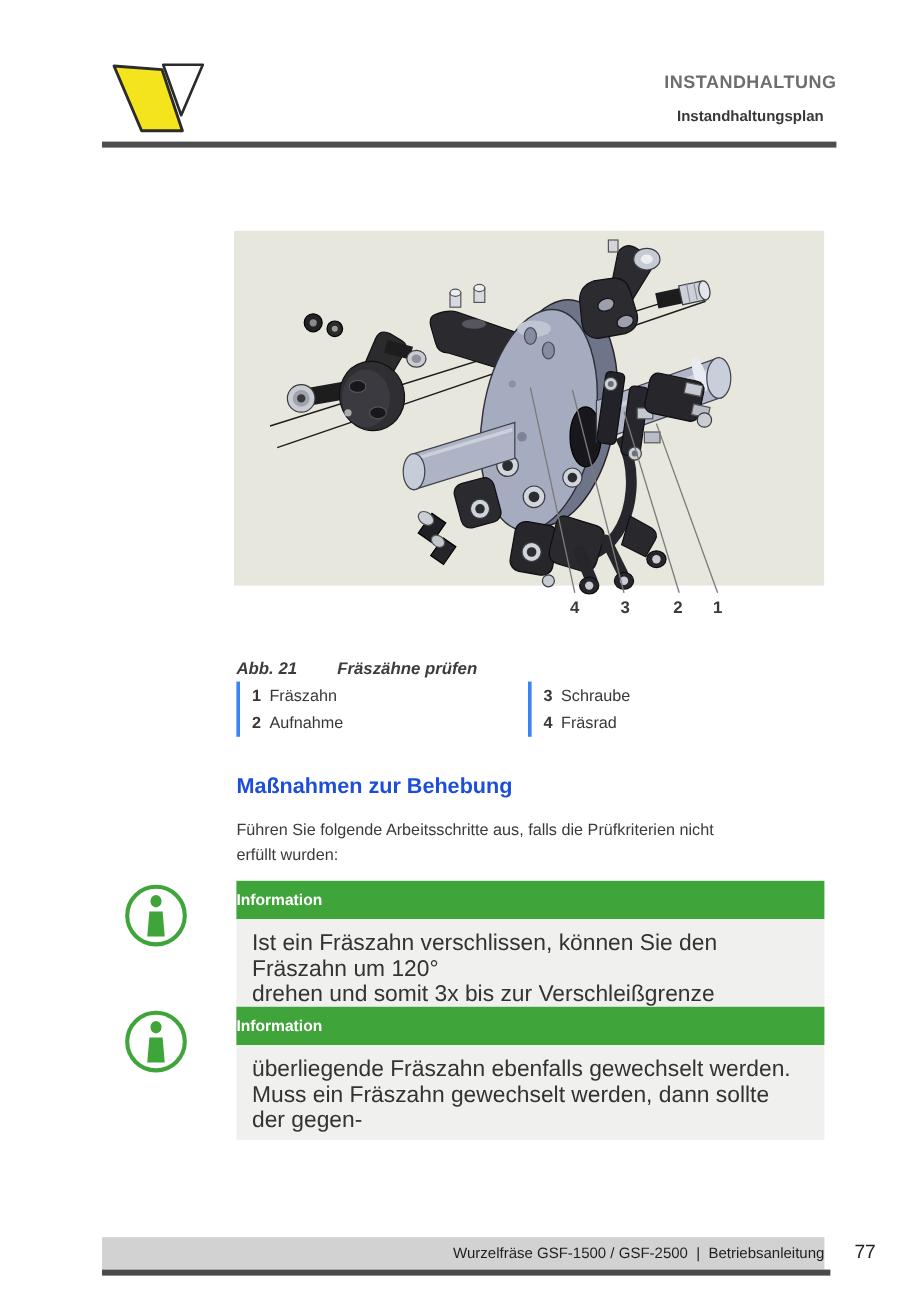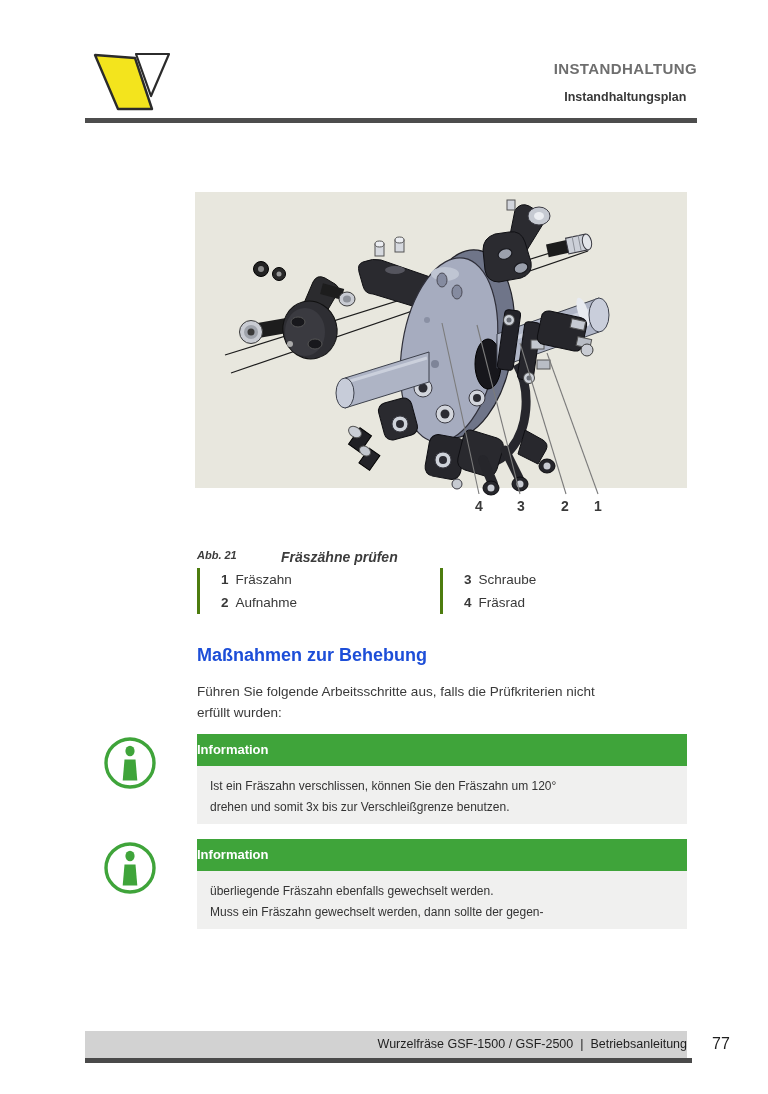--- a/index.html
+++ b/index.html
@@ -9,38 +9,38 @@
   }
   
   .logo{position:absolute;left:92px;top:48px;}
   .hdr{position:absolute;right:71px;top:60px;text-align:center;}
   .hdr-chapter{font-size:15px;font-weight:600;color:#6e6e6e;letter-spacing:.4px;}
   .hdr-section{font-size:12.5px;font-weight:700;color:#383838;margin-top:13px;}
   .hdr-rule{position:absolute;left:85px;top:118px;width:612px;height:5px;background:#4d4d4d;}
   
   .figure{position:absolute;left:195px;top:192px;width:492px;height:326px;}
   .callout{font-family:"Liberation Sans",sans-serif;font-size:14px;font-weight:700;fill:#3a3a3a;text-anchor:middle;}
-  .fig-caption-label{position:absolute;left:197px;top:549px;font-size:11px;font-style:italic;font-weight:600;color:#3c3c3c;}
+  .fig-caption-label{position:absolute;left:197px;top:549px;font-size:14px;font-style:italic;font-weight:600;color:#3c3c3c;}
   .fig-caption-text{position:absolute;left:281px;top:549px;font-size:14px;font-style:italic;font-weight:600;color:#3c3c3c;}
   .legend{position:absolute;left:197px;top:568px;width:490px;display:grid;grid-template-columns:243px 1fr;}
-  .legend-col{border-left:3px solid #4d7c0f;padding-left:21px;}
+  .legend-col{border-left:3px solid #3b82f6;padding-left:10px;}
   .legend-item{font-size:13.5px;line-height:23px;color:#383838;}
   .legend-num{font-weight:700;margin-right:7px;}
   
   .heading{position:absolute;left:197px;top:645px;font-size:18px;font-weight:700;color:#1d4ed8;}
   .intro{position:absolute;left:197px;top:681px;font-size:13.5px;line-height:21px;color:#3a3a3a;}
   
   .info-icon-1{position:absolute;left:103px;top:736px;}
   .info-icon-2{position:absolute;left:103px;top:841px;}
   .info-box{position:absolute;left:197px;width:490px;}
   .info-box-1{top:734px;}
   .info-box-2{top:839px;}
   .info-head{height:32px;line-height:32px;background:#3fa43a;color:#ffffff;
     font-size:13px;font-weight:700;}
-  .info-body{background:#f0f0ef;padding:10px 14px 6px 13px;font-size:12px;line-height:21px;color:#333333;}
+  .info-body{background:#f0f0ef;padding:10px 14px 6px 13px;font-size:19px;line-height:21px;color:#333333;}
   
   .footer-bar{position:absolute;left:85px;top:1031px;width:602px;height:27px;background:#d2d2d2;
     text-align:right;font-size:12.5px;line-height:27px;color:#1f1f1f;}
   .footer-bar span{white-space:pre;}
   .footer-rule{position:absolute;left:85px;top:1058px;width:607px;height:5px;background:#4a4a4a;}
   .page-num{position:absolute;left:712px;top:1035px;font-size:16px;color:#1f1f1f;}
 </style>
 </head>
 <body>
 

